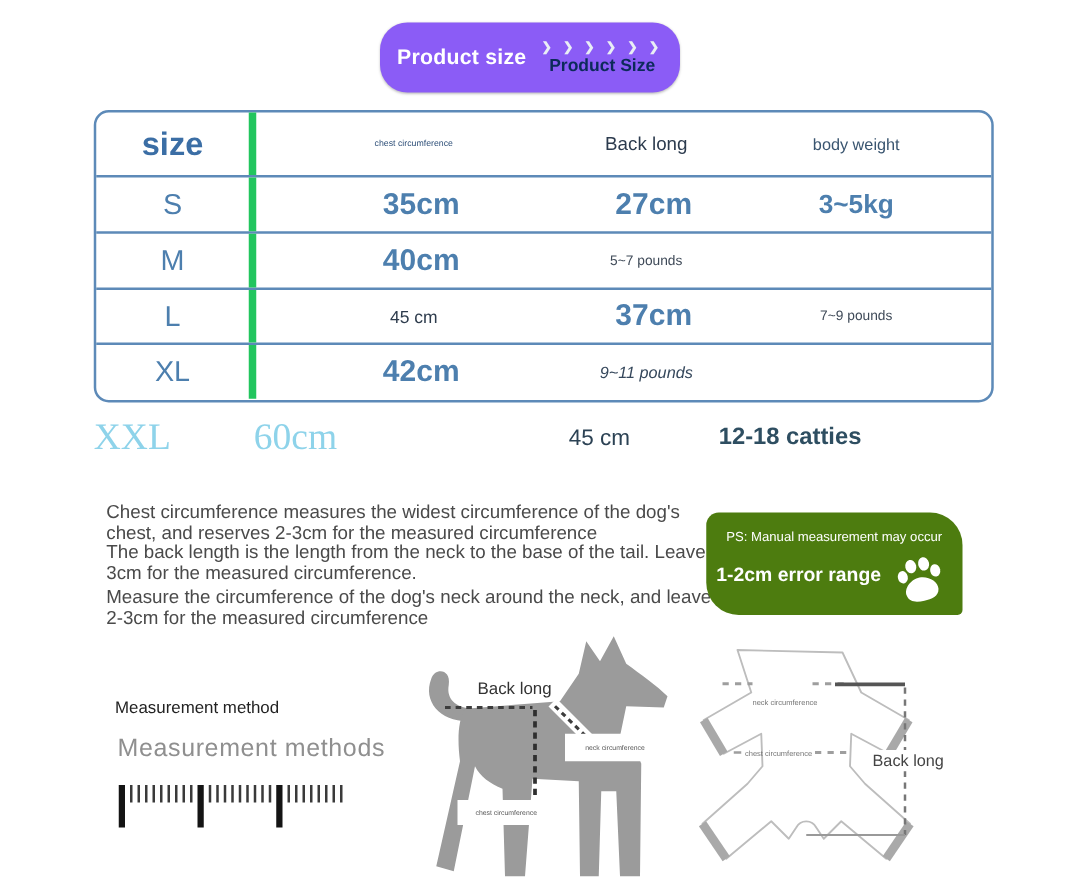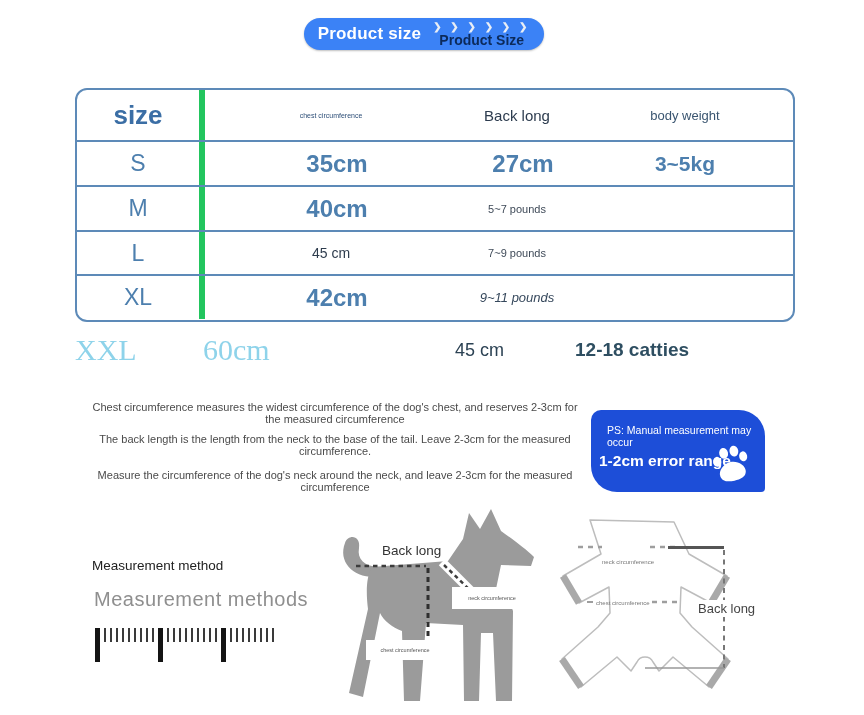--- a/index.html
+++ b/index.html
@@ -1,22 +1,22 @@
 <!DOCTYPE html>
 <html><head>
 <meta charset="utf-8">
 <style>
   * { margin:0; padding:0; box-sizing:border-box; }
   html,body { background:#ffffff; }
   body { font-family:"Liberation Sans", sans-serif; }
   .stage { position:relative; width:864px; height:715px; background:#fff; overflow:hidden; }
 
   
-  .pill { position:absolute; left:304px; top:18px; width:240px; height:32px;
-          background:#3b82f6; border-radius:22px; display:flex; align-items:center;
+  .pill { position:absolute; left:304px; top:18px; width:240px; height:56px;
+          background:#8b5cf6; border-radius:22px; display:flex; align-items:center;
           justify-content:center; gap:12px; box-shadow:0 1px 2px rgba(0,0,0,.25); }
   .pill-left { color:#ffffff; font-size:17px; font-weight:bold; letter-spacing:.2px; }
   .pill-right { display:flex; flex-direction:column; align-items:center; line-height:1; }
   .chevrons { color:#e9eef5; font-size:10px; font-weight:bold; letter-spacing:3px; }
   .pill-right-label { color:#0c2a5a; font-size:14px; font-weight:bold; margin-top:1px; }
 
   
   .size-table { position:absolute; left:75px; top:88px; width:720px; height:234px;
                 border:2px solid #5d8ab8; border-radius:12px; background:#fff; }
   .trow { display:grid; grid-template-columns:128px 252px 120px 1fr; align-items:center;
@@ -39,26 +39,26 @@
 
   
   .xxl-row { position:absolute; left:75px; top:328px; width:720px; height:44px;
              display:grid; grid-template-columns:128px 252px 120px 1fr; align-items:center; }
   .xxl-row > div { }
   .serif-lt { font-family:"Liberation Serif", serif; font-size:30px; color:#8ed3ea; }
   .xxl-back { font-size:18px; color:#2c4254; font-weight:500; }
   .xxl-wt { font-size:19px; color:#2e4e61; font-weight:700; }
 
   
-  .note { position:absolute; left:85px; font-size:11px; color:#4a4a4a; width:500px;text-align:center; }
+  .note { position:absolute; left:85px; font-size:15px; color:#4a4a4a; width:500px; }
   .note1 { top:401px; } .note2 { top:433px; } .note3 { top:469px; }
 
   
-  .ps-box { position:absolute; left:591px; top:410px; width:174px; height:82px;
-            background:#1d4ed8; border-radius:10px 26px 4px 26px; color:#fff; }
+  .ps-box { position:absolute; left:565px; top:410px; width:205px; height:82px;
+            background:#4d7c0f; border-radius:10px 26px 4px 26px; color:#fff; }
   .ps-line1 { position:absolute; left:16px; top:14px; font-size:10.5px; }
   .ps-line2 { position:absolute; left:8px; top:42px; font-size:15.5px; font-weight:600; }
   .paw { position:absolute; right:14px; top:34px; width:40px; height:40px; transform:rotate(-12deg); }
 
   
   .mm-title { position:absolute; left:92px; top:558px; font-size:13.5px; color:#222222; }
   .mm-sub { position:absolute; left:94px; top:588px; font-size:20px; color:#8f8f8f;
             font-weight:500; letter-spacing:.5px; }
   .ruler { position:absolute; left:95px; top:628px; display:flex; align-items:flex-start; gap:4px; }
   .ruler .bar { width:5px; height:34px; background:#141414; }
@@ -94,20 +94,21 @@
       <div class="t-wt-lg">3~5kg</div>
     </div>
     <div class="trow r-row">
       <div class="cell-size t-label">M</div>
       <div class="t-val">40cm</div>
       <div class="t-wt-sm">5~7 pounds</div>
     </div>
     <div class="trow" style="height:44px">
       <div class="cell-size t-label">L</div>
       <div class="t-val-sm">45 cm</div>
+      <div class="t-val">37cm</div>
       <div class="t-wt-sm">7~9 pounds</div>
     </div>
     <div class="trow r-row">
       <div class="cell-size t-label">XL</div>
       <div class="t-val">42cm</div>
       <div class="t-wt-md">9~11 pounds</div>
     </div>
   </div>
 
   <div class="xxl-row">

